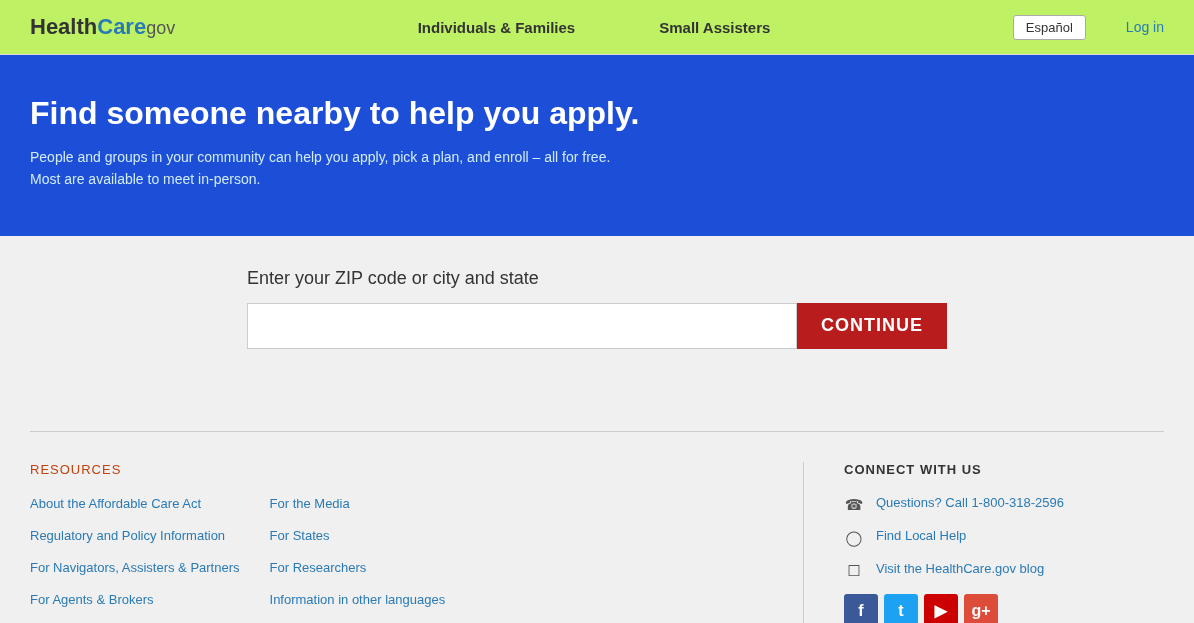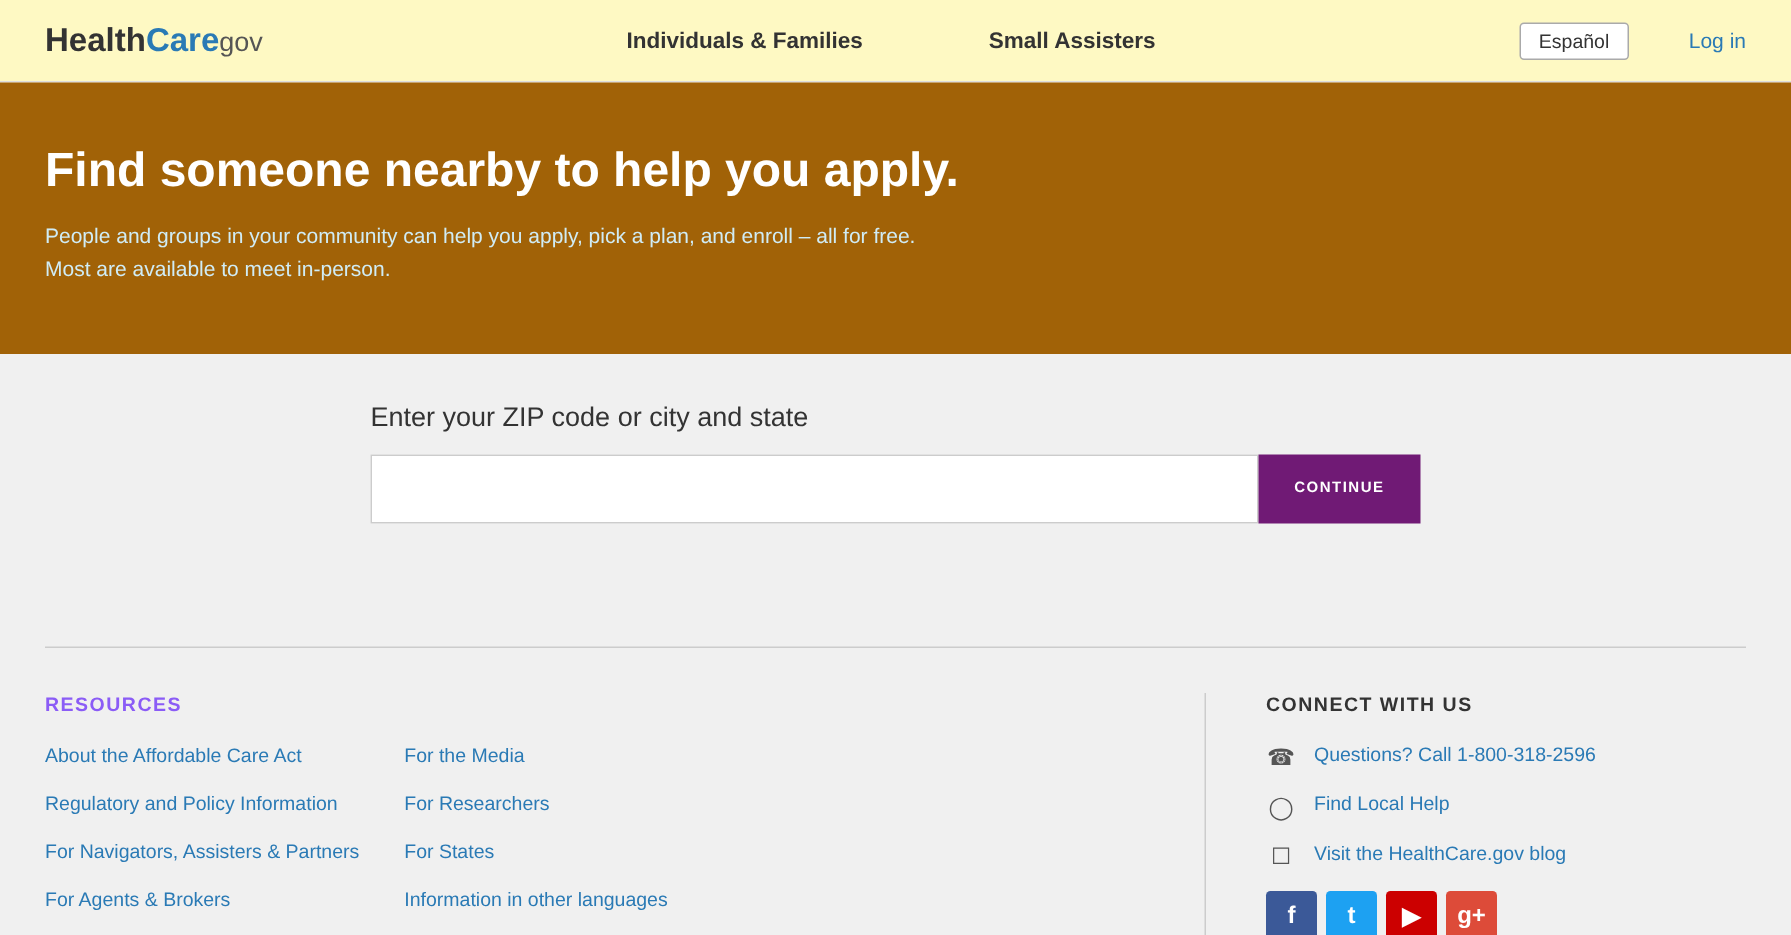--- a/index.html
+++ b/index.html
@@ -1,20 +1,20 @@
 <!DOCTYPE html>
 <html><head>
   <meta charset="utf-8">
   <style>
     * { margin: 0; padding: 0; box-sizing: border-box; }
     body { font-family: Arial, sans-serif; background: #f0f0f0; color: #333; font-size: 14px; }
 
     
     #header {
-      background: #fef9c3;
+      background: #bef264;
       border-bottom: 1px solid #ddd;
       height: 55px;
       display: flex;
       align-items: center;
       padding: 0 30px;
     }
     #header-logo {
       font-size: 22px;
       font-weight: normal;
       color: #333;
@@ -54,21 +54,21 @@
     .login-link {
       color: #2a7ab5;
       text-decoration: none;
       font-size: 14px;
       cursor: pointer;
       padding-left: 36px;
     }
 
     
     #hero {
-      background: #a16207;
+      background: #1d4ed8;
       padding: 40px 30px 45px 30px;
     }
     #hero-title {
       color: #fff;
       font-size: 32px;
       font-weight: bold;
       margin-bottom: 14px;
       max-width: 700px;
     }
     #hero-subtitle {
@@ -100,25 +100,25 @@
     #zip-input {
       flex: 1;
       height: 46px;
       border: 1px solid #ccc;
       padding: 0 12px;
       font-size: 15px;
       outline: none;
       background: #fff;
     }
     #continue-btn {
-      background: #701a75;
+      background: #b91c1c;
       color: #fff;
       border: none;
       padding: 0 24px;
-      font-size: 10px;
+      font-size: 18px;
       font-weight: bold;
       letter-spacing: 1px;
       cursor: pointer;
       height: 46px;
     }
 
     
     #divider {
       border: none;
       border-top: 1px solid #ccc;
@@ -130,22 +130,22 @@
       display: flex;
       padding: 0 30px 40px 30px;
     }
     #resources-col {
       flex: 1;
       padding-right: 40px;
       border-right: 1px solid #ccc;
     }
     #resources-title {
       font-size: 13px;
-      font-weight: bold;
-      color: #8b5cf6;
+      font-weight: normal;
+      color: #c2410c;
       letter-spacing: 1px;
       margin-bottom: 18px;
     }
     #resources-links {
       display: flex;
       gap: 30px;
     }
     .resource-link-col {
       display: flex;
       flex-direction: column;
@@ -254,22 +254,22 @@
     <div id="resources-title">RESOURCES</div>
     <div id="resources-links">
       <div class="resource-link-col">
         <a class="resource-link">About the Affordable Care Act</a>
         <a class="resource-link">Regulatory and Policy Information</a>
         <a class="resource-link">For Navigators, Assisters &amp; Partners</a>
         <a class="resource-link">For Agents &amp; Brokers</a>
       </div>
       <div class="resource-link-col">
         <a class="resource-link">For the Media</a>
+        <a class="resource-link">For States</a>
         <a class="resource-link">For Researchers</a>
-        <a class="resource-link">For States</a>
         <a class="resource-link">Information in other languages</a>
       </div>
     </div>
   </div>
 
   <div id="connect-col">
     <div id="connect-title">CONNECT WITH US</div>
 
     <div class="connect-item">
       <span class="connect-icon">☎</span>

